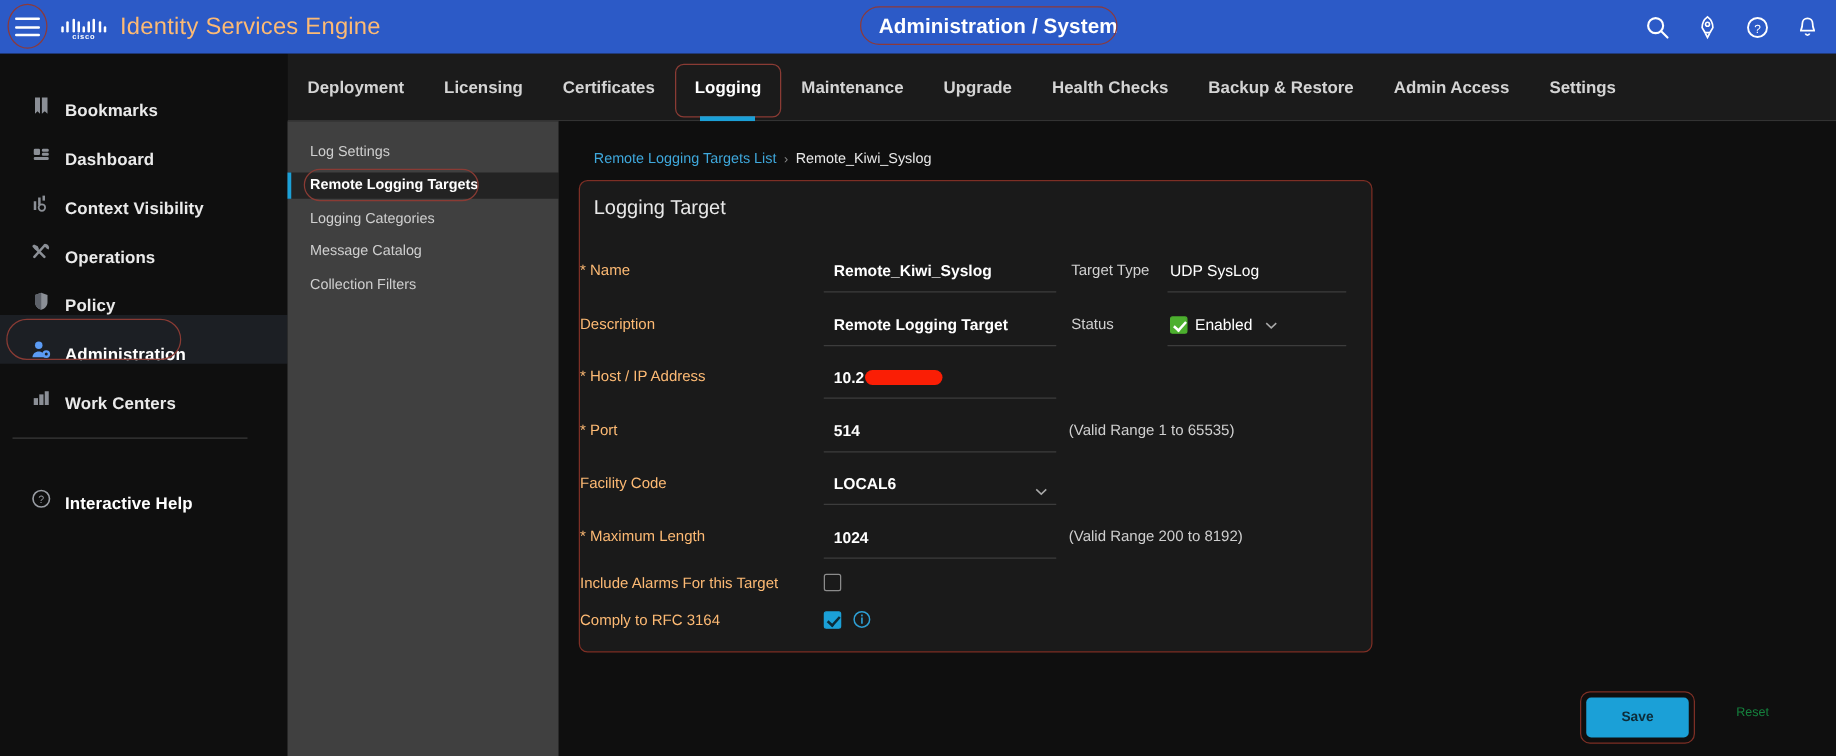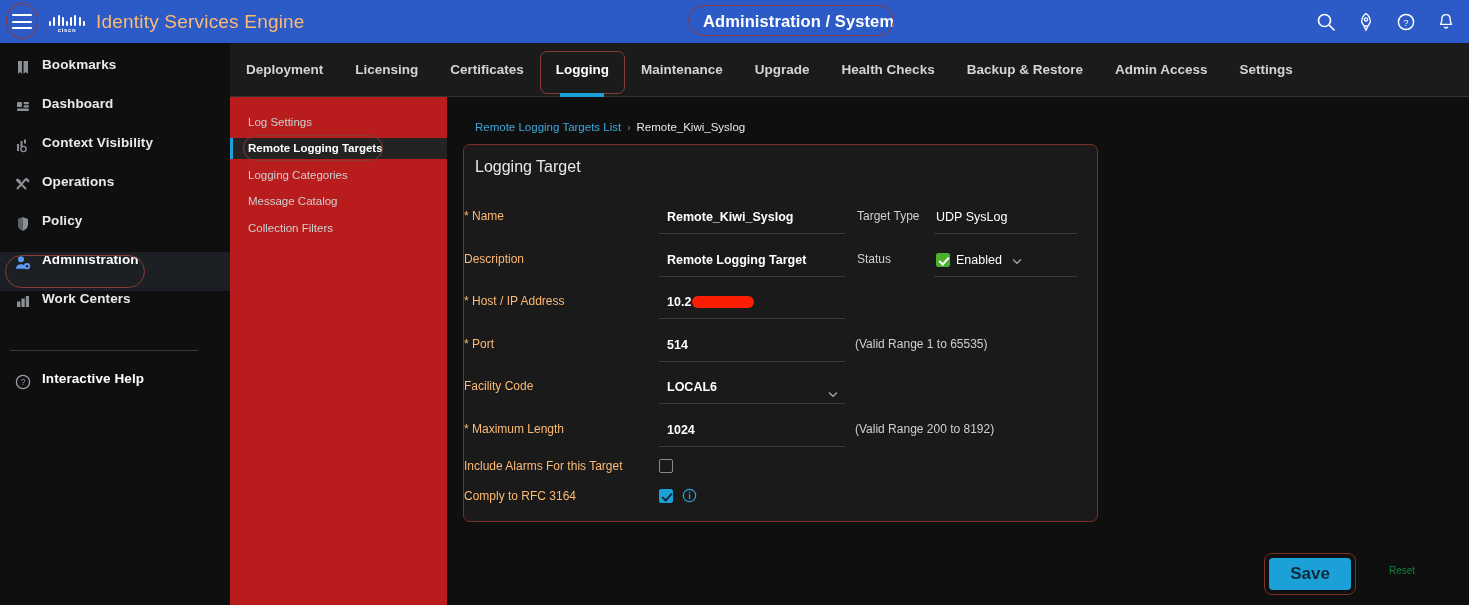--- a/index.html
+++ b/index.html
@@ -90,38 +90,38 @@
     border: 1.6px solid #8a3b34; border-radius: 7px; pointer-events: none;
   }
 
   
   .sidebar {
     position: absolute; top: 43px; left: 0; width: 230px; height: 562px;
     background: #0f0f0f;
     padding-top: 14px;
   }
   .side-item {
-    position: relative; height: 39px; display: flex; align-items: flex-start;
-    padding-left: 10px; cursor: pointer;
+    position: relative; height: 39px; display: flex; align-items: flex-end;
+    padding-left: 20px; cursor: pointer;
   }
   .side-item.selected { background: #1c1f24; }
   .side-ic { width: 26px; height: 22px; display:flex; align-items:center; justify-content:center; margin-right: 6px; }
   .side-label { font-size: 13.5px; font-weight: 700; color: #eaeaea; letter-spacing: .1px; }
   .side-item.selected .side-label { color: #fff; }
   .anno-oval-admin {
     position: absolute; left: 5px; top: 3px; width: 140px; height: 33px;
     border: 1.6px solid #8a3b34; border-radius: 17px; pointer-events: none;
   }
   .side-divider { width: 188px; height: 1px; background: #3a3a3a; margin: 20px 0 20px 10px; }
   .side-item.help .side-label { color: #ffffff; }
 
   
   .subnav {
     position: absolute; top: 97px; left: 230px; width: 217px; height: 508px;
-    background: #b91c1c;
+    background: #404040;
   }
   .sub-item {
     position: relative; height: 21.5px; display: flex; align-items: center;
     padding-left: 18px; font-size: 11.5px; color: #cfcfcf; cursor: pointer;
     margin-top: 5px;
   }
   .sub-item.selected { background: #232323; color: #fff; font-weight: 700; }
   .sub-item.selected::before {
     content: ""; position: absolute; left: 0; top: 0; bottom: 0; width: 3px; background: #1ba0d7;
   }
@@ -209,21 +209,21 @@
   .status-inner { display:flex; align-items:center; gap:6px; padding-left:2px;text-align:right; }
   .status-inner .txt { font-size: 12.5px; color: #fff; }
 
   
   .footer {
     position: absolute; left: 817px; top: 455px; width: 200px; height: 50px;
   }
   .btn-save {
     position: absolute; left: 5px; top: 6px; width: 82px; height: 32px;
     background: #1ba0d7; border: none; border-radius: 4px;
-    color: #0d2b38; font-size: 17px; font-weight: 700; cursor: pointer;
+    color: #0d2b38; font-size: 11px; font-weight: 700; cursor: pointer;
     font-family: "Liberation Sans", sans-serif;
   }
   .anno-save {
     position: absolute; left: 0px; top: 1px; width: 92px; height: 42px;
     border: 1.6px solid #7d2f25; border-radius: 8px; pointer-events: none;
   }
   .btn-reset {
     position: absolute; left: 125px; top: 13px; font-size: 10px;
     color: #15803d; cursor: pointer; background: none; border: none;
     font-family: "Liberation Sans", sans-serif;

